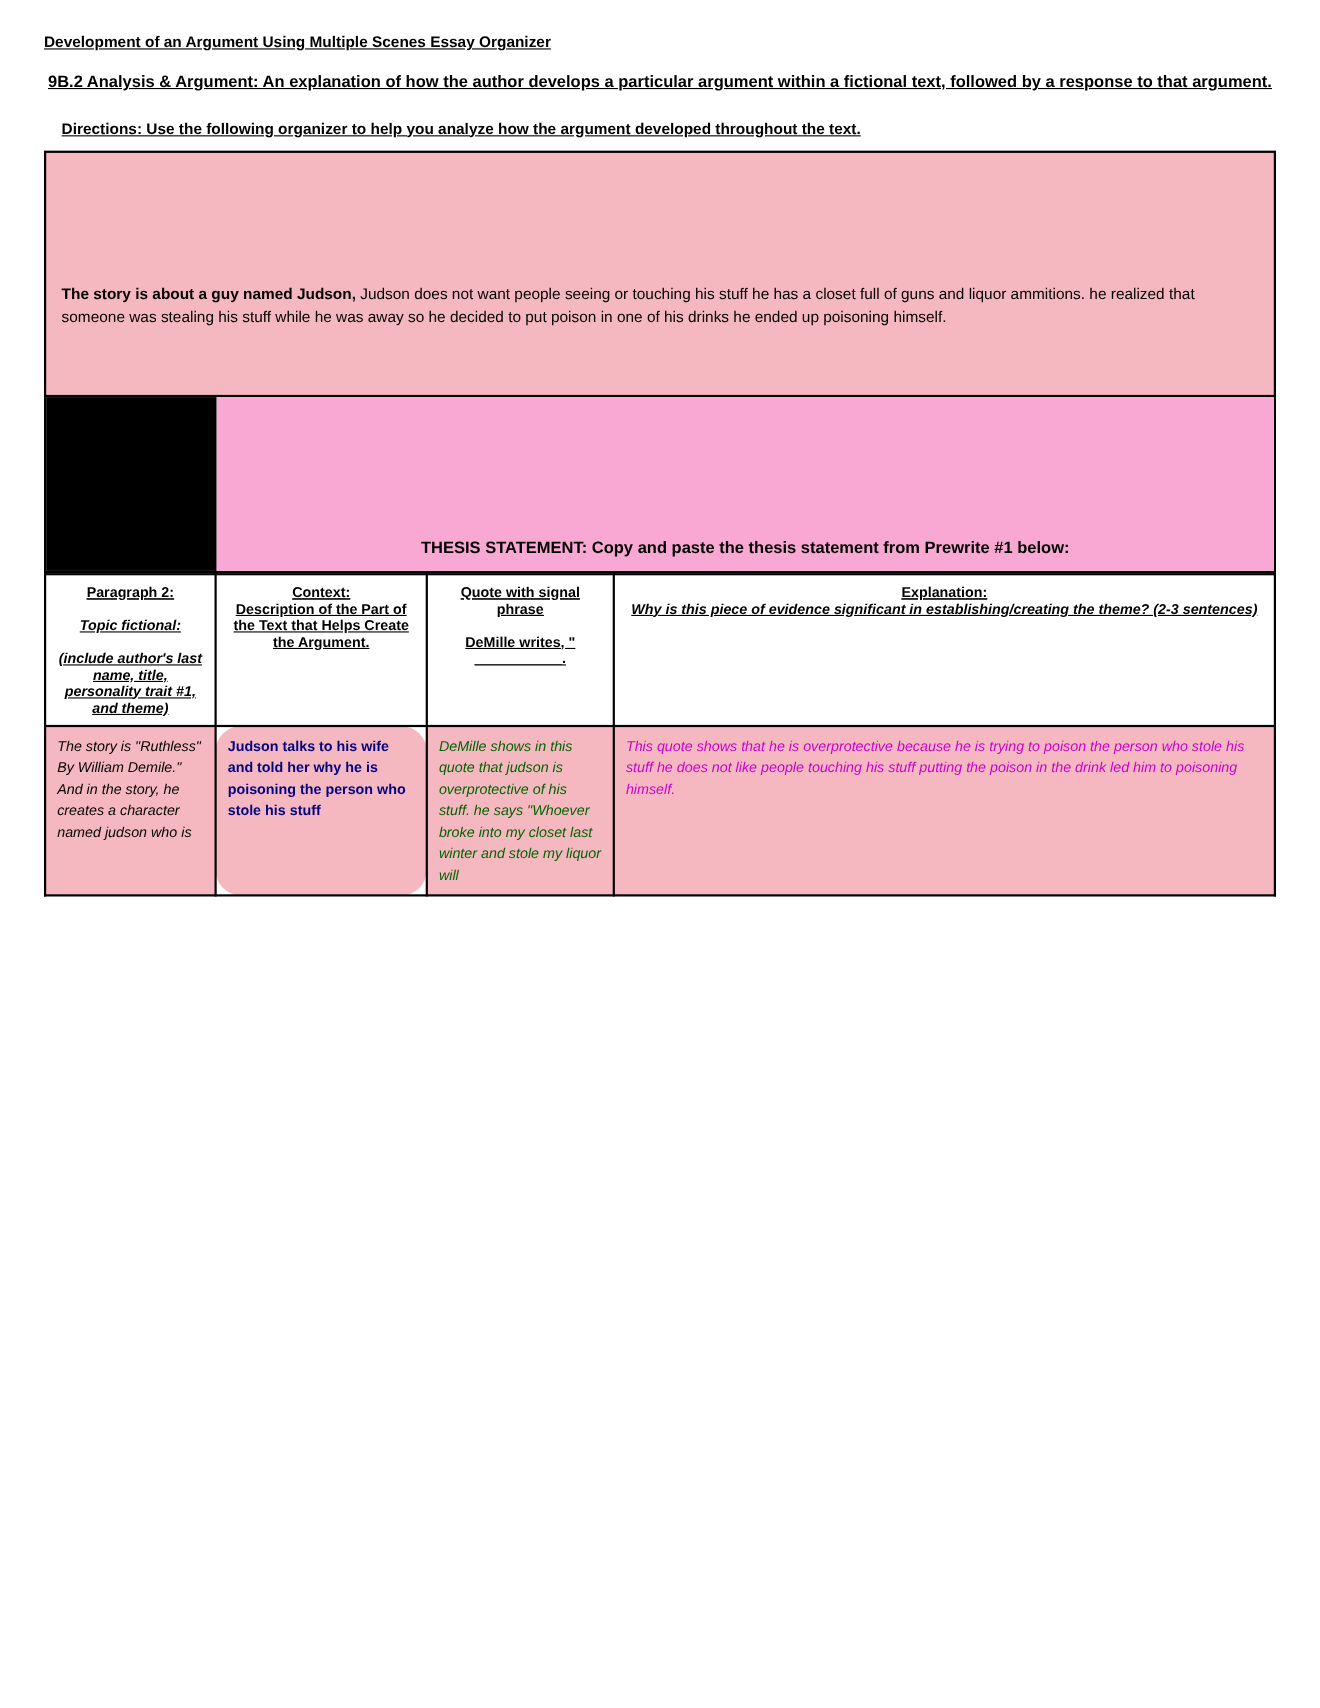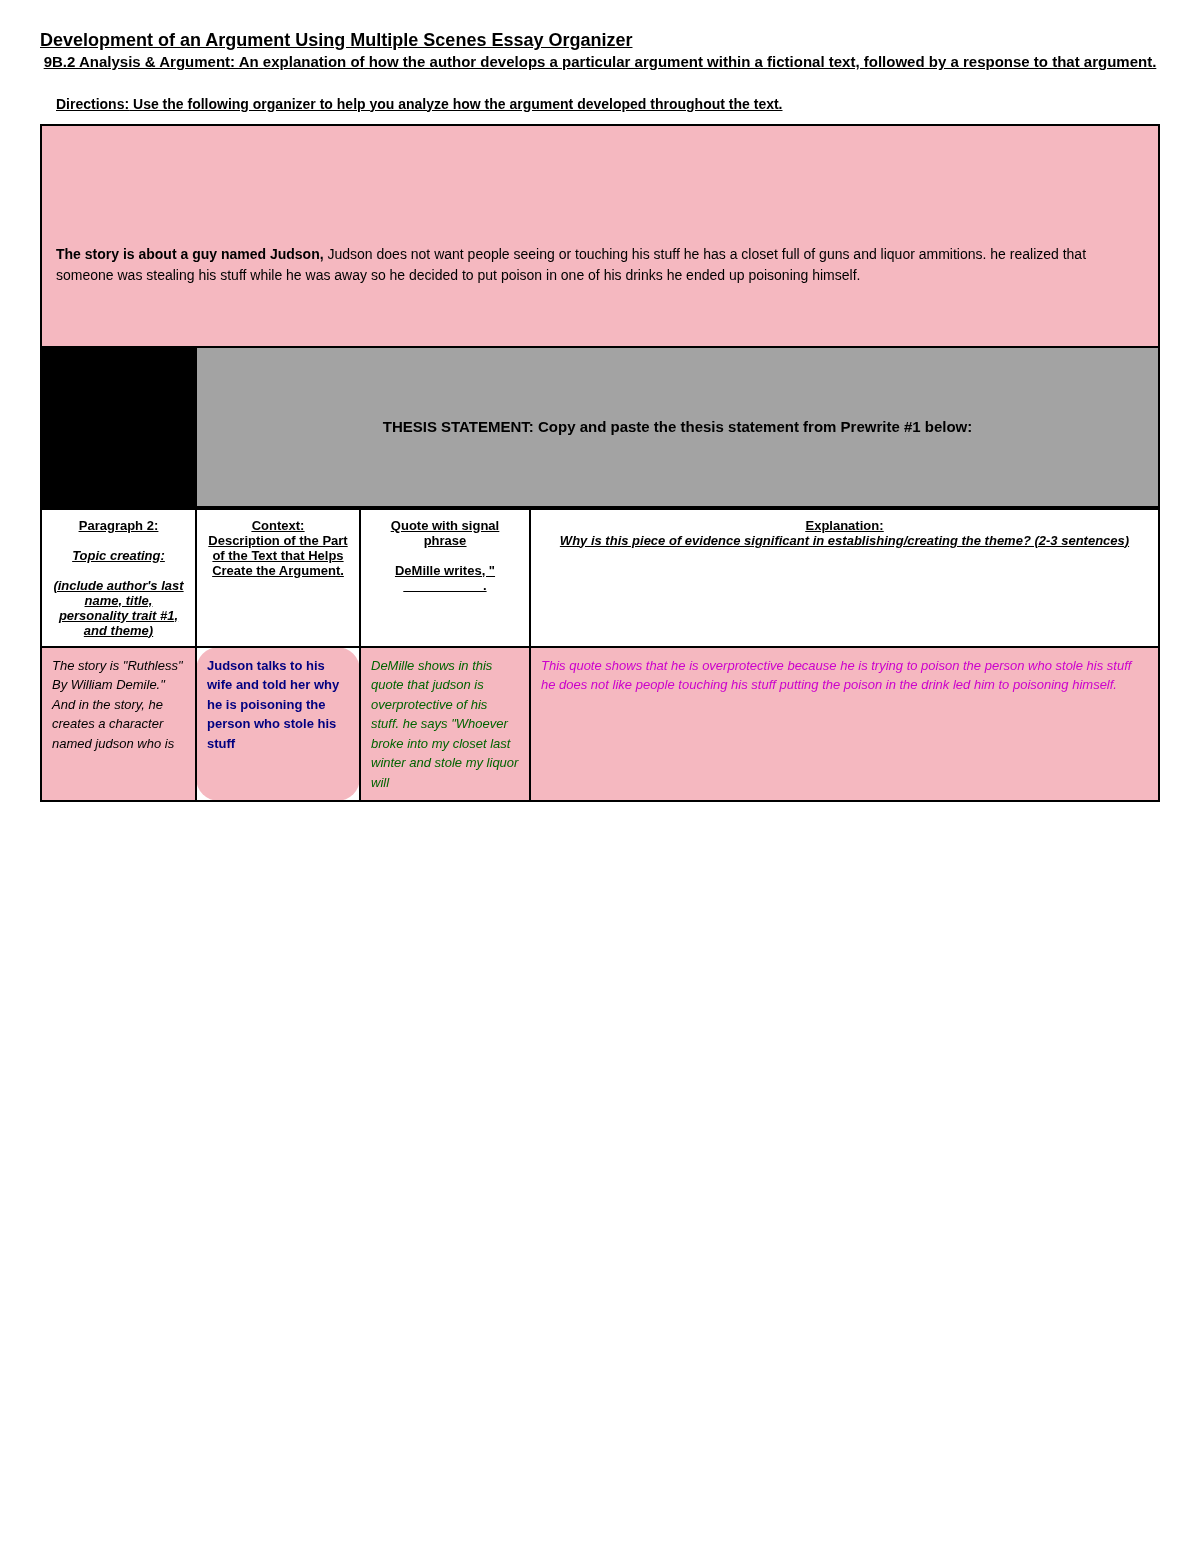--- a/index.html
+++ b/index.html
@@ -8,21 +8,22 @@
       font-size: 14px;
       background: #fff;
       color: #000;
       padding: 30px 40px;
       max-width: 1200px;
       margin: 0 auto;
     }
     .main-title {
       font-weight: bold;
       text-decoration: underline;
-      font-size: 18px;
+      font-size: 14px;
+      margin-bottom: 18px;
     }
     .subtitle {
       font-weight: bold;
       text-decoration: underline;
       font-size: 15px;
       text-align: center;
       margin-bottom: 22px;
       line-height: 1.5;
     }
     .directions {
@@ -72,26 +73,26 @@
       border-top: none;
       min-height: 160px;
     }
     .thesis-black-cell {
       background: #000;
       width: 155px;
       min-width: 155px;
       flex-shrink: 0;
     }
     .thesis-content-cell {
-      background: #a3a3a3;
+      background: #f9a8d4;
       flex: 1;
       padding: 12px 29px;
       display: flex;
       flex-direction: column;
-      justify-content: center;
+      justify-content: flex-end;
     }
     .thesis-label {
       font-weight: bold;
       font-size: 15px;
       text-align: center;
     }
     
     .organizer-table {
       width: 100%;
       border-collapse: collapse;
@@ -107,21 +108,21 @@
       background: #fff;
       font-weight: bold;
       text-align: center;
       text-decoration: underline;
       font-size: 13px;
     }
     .col-paragraph {
       width: 155px;
     }
     .col-context {
-      width: 164px;
+      width: 192px;
     }
     .col-quote {
       width: 170px;
     }
     .para-label {
       text-decoration: underline;
       font-weight: bold;
     }
     .topic-label {
       font-style: italic;
@@ -197,21 +198,21 @@
     <p class="thesis-label">THESIS STATEMENT:  Copy and paste the thesis statement from Prewrite #1 below:</p>
   </div>
 </div>
 
 <table class="organizer-table">
   <tbody>
       <tr class="header-row">
     <td class="col-paragraph">
       <span class="para-label">Paragraph 2:</span><br>
       <br>
-      <span class="topic-label">Topic creating:</span><br>
+      <span class="topic-label">Topic fictional:</span><br>
       <br>
       <span class="include-note">(include author's last name, title, personality trait #1, and theme)</span>
     </td>
     <td class="col-context">
       <span class="context-header">Context:</span><br>
       <span>Description of the Part of the Text that Helps Create the Argument.</span>
     </td>
     <td class="col-quote">
       <span class="quote-header">Quote with signal phrase</span><br>
       <br>

